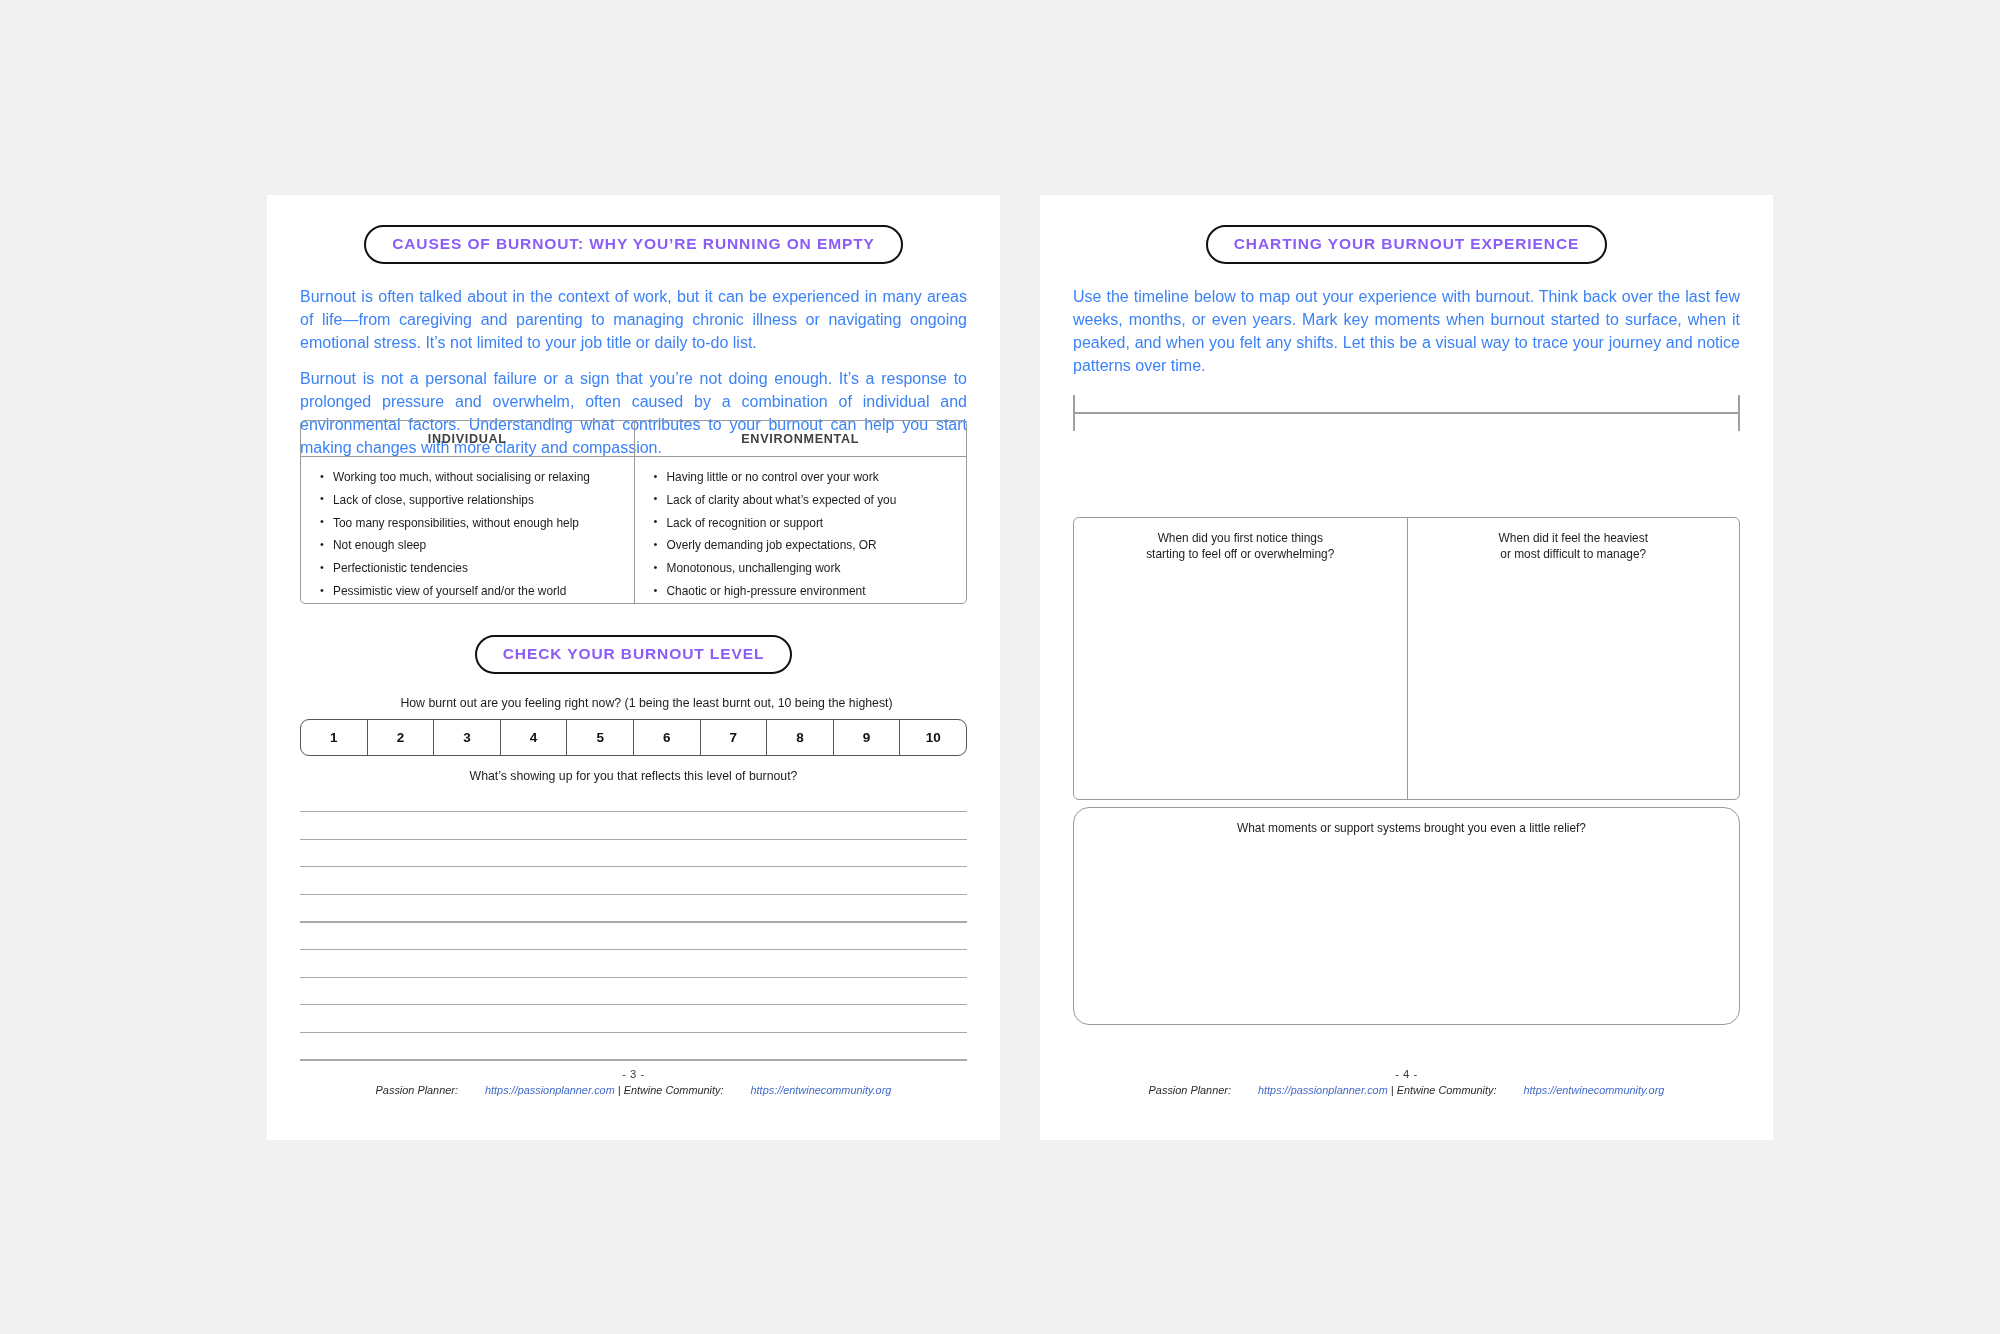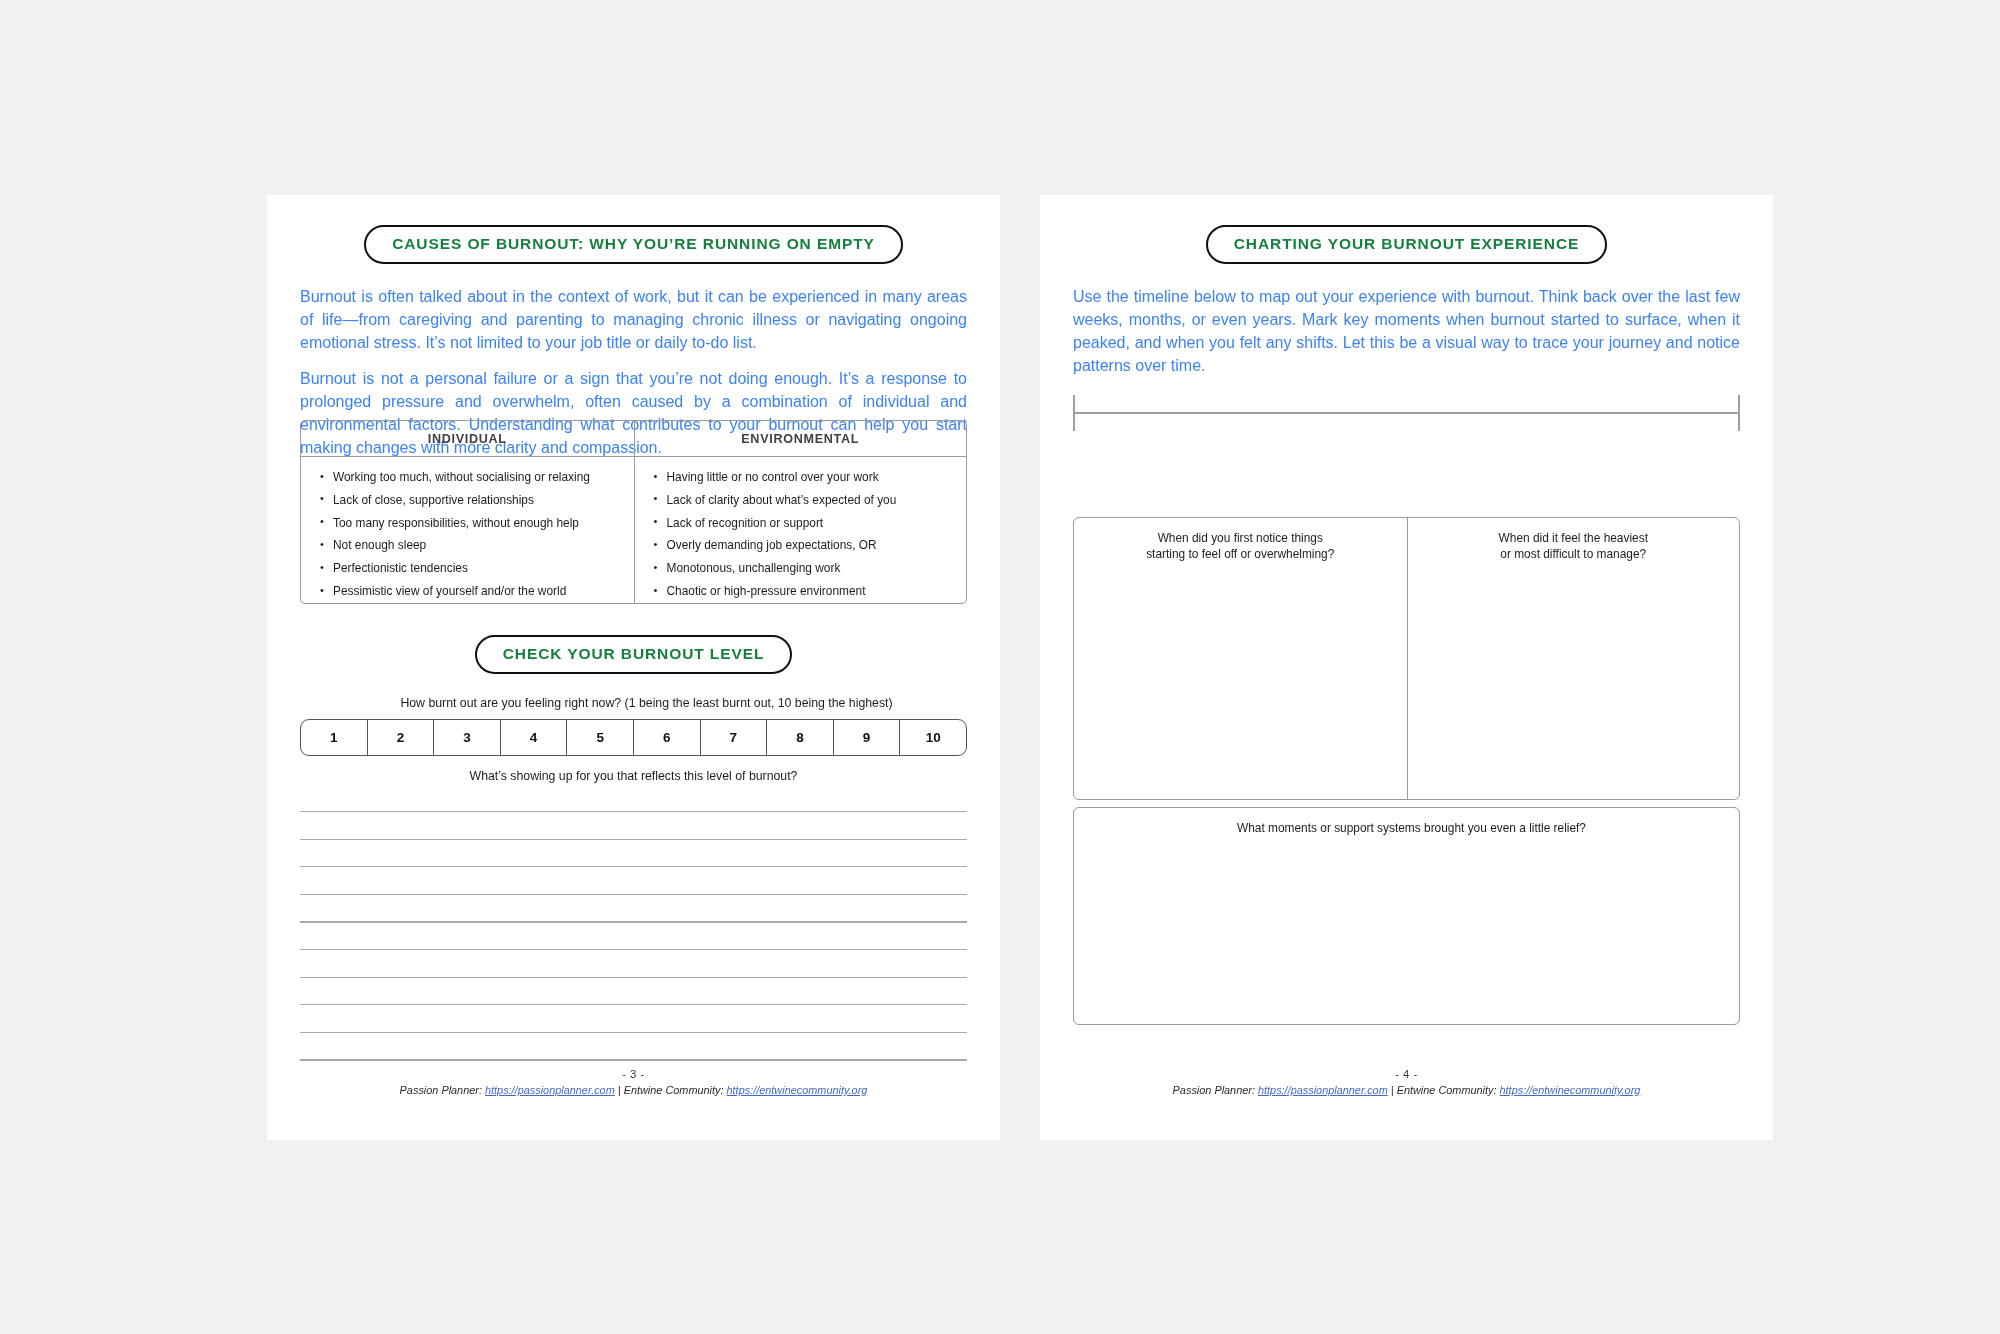--- a/index.html
+++ b/index.html
@@ -43,21 +43,21 @@
     width: 100%;
   }
   .pill {
     border: 2.4px solid #111;
     border-radius: 999px;
     padding: 9px 26px 10px 26px;
     font-size: 15.5px;
     font-weight: bold;
     letter-spacing: 0.9px;
     line-height: 1;
-    color: #15803d;
+    color: #8b5cf6;
     white-space: nowrap;
   }
 
   
   .para {
     font-size: 16px;
     line-height: 1.44;
     text-align: justify;
     color: #3b82f6;
   }
@@ -163,21 +163,21 @@
   }
   .credit {
     margin-top: 4px;
     font-size: 10.9px;
     font-style: italic;
     color: #2a2a2a;
     white-space: nowrap;
   }
   .credit a, .credit .lnk {
     color: #4169c9;
-    text-decoration: underline;
+    margin-left: 24px;
   }
 
   
   .timeline {
     position: relative;
     height: 36px;
   }
   .timeline .bar {
     position: absolute;
     top: 17px;
@@ -211,21 +211,21 @@
     text-align: center;
   }
   .boxrow .half.divider { border-left: 1px solid #9a9a9a; }
   .boxlabel {
     font-size: 11.9px;
     line-height: 1.38;
     color: #1d1d1d;
   }
   .bigbox {
     border: 1px solid #9a9a9a;
-    border-radius: 6px;
+    border-radius: 16px;
     box-sizing: border-box;
     padding: 12px 14px 0 24px;
     text-align: center;
   }
 </style>
 </head>
 <body>
 
 <div class="spread">
 

